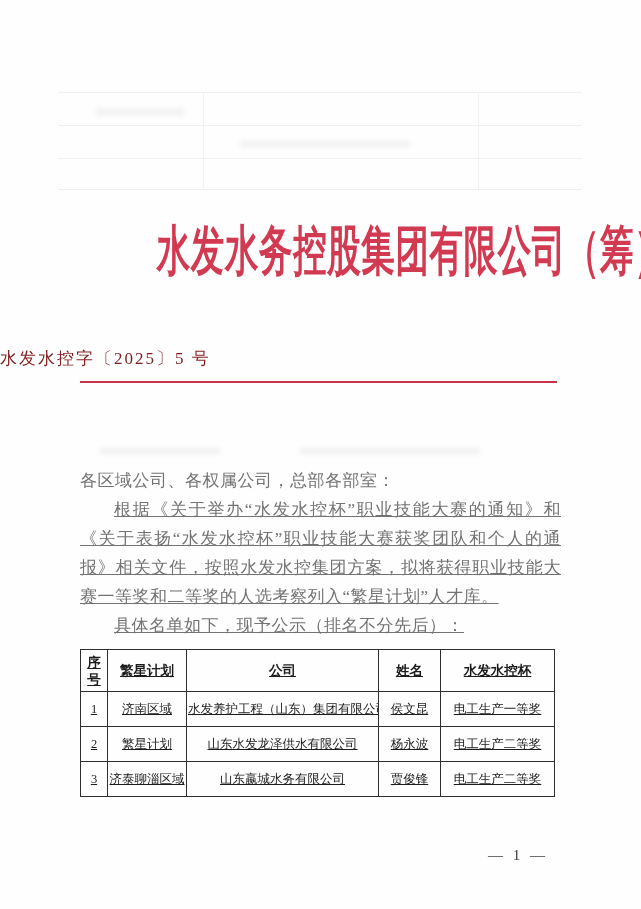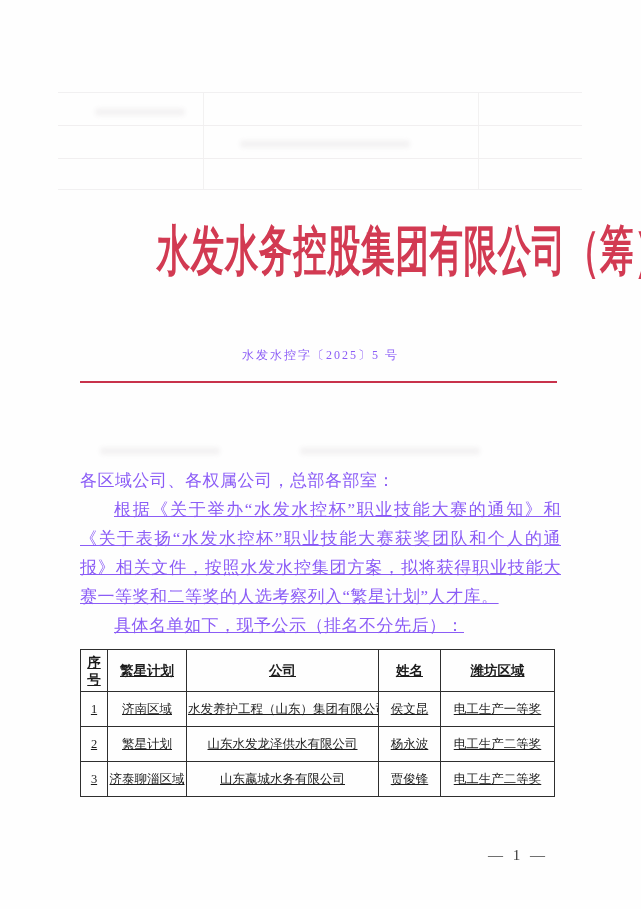--- a/index.html
+++ b/index.html
@@ -41,37 +41,37 @@
     position: absolute; left: 0; right: 0; top: 224px;
     text-align: center; line-height: 1; white-space: nowrap;
     font-size: 54px; font-weight: bold; color: #d23a52;
   }
   .org-title .squeeze {
     display: inline-block; transform: scaleX(0.62); transform-origin: 50% 50%;
     letter-spacing: 1px;
   }
   .doc-number {
     position: absolute; left: 0; right: 0; top: 347px;
-    text-align: center; font-size: 12px; letter-spacing: 2px; color: #8b5cf6;
+    font-size: 17px; letter-spacing: 2px; color: #7f1d1d;
   }
   .red-rule {
     position: absolute; left: 80px; top: 381px; width: 477px; height: 2px;
     background: #c8324b;
   }
 
   
   .notice-title {
     position: absolute; left: 0; right: 0; top: 401px;
     text-align: center; font-size: 25px; font-weight: bold; color: #151515;
     letter-spacing: 2px;
   }
   .body-block {
     position: absolute; left: 80px; top: 466px; width: 481px;
     font-size: 17px; line-height: 29px; text-align: justify;
-    letter-spacing: 0.5px; color: #8b5cf6;
+    letter-spacing: 0.5px; color: #737373;
   }
   .body-block p.indent { text-indent: 2em; text-decoration: underline; }
 
   
   .award-table {
     position: absolute; left: 80px; top: 649px;
     border-collapse: collapse; table-layout: fixed; width: 474px;
     font-size: 12.5px; color: #1c1c1c; text-decoration: underline;
   }
   .award-table th, .award-table td {
@@ -128,21 +128,21 @@
         <col class="col-company">
         <col class="col-name">
         <col class="col-award">
     </colgroup>
     <thead>
       <tr>
         <th>序号</th>
         <th>繁星计划</th>
         <th>公司</th>
         <th>姓名</th>
-        <th>潍坊区域</th>
+        <th>水发水控杯</th>
       </tr>
     </thead>
     <tbody>
       <tr>
         <td>1</td>
         <td>济南区域</td>
         <td class="company">水发养护工程（山东）集团有限公司</td>
         <td>侯文昆</td>
         <td>电工生产一等奖</td>
       </tr>

